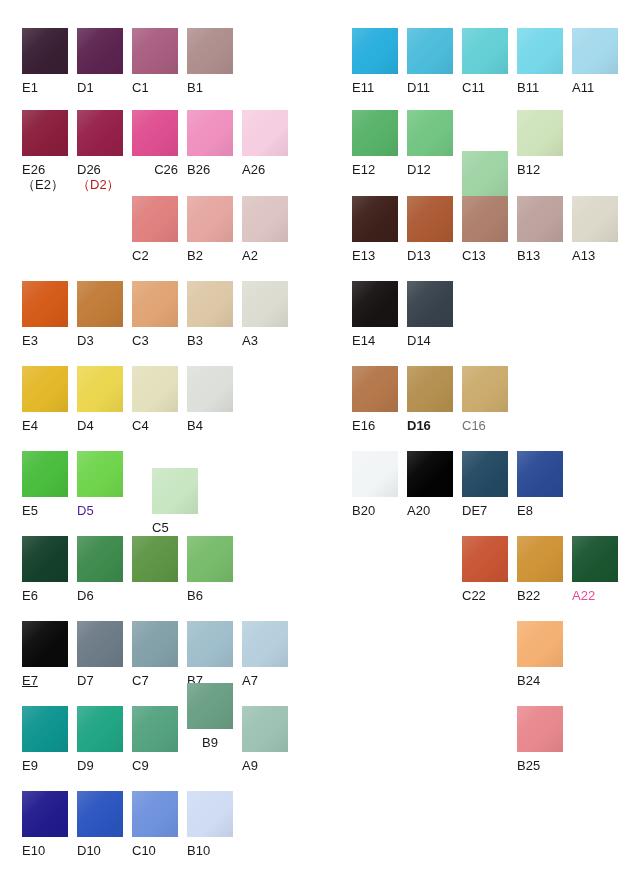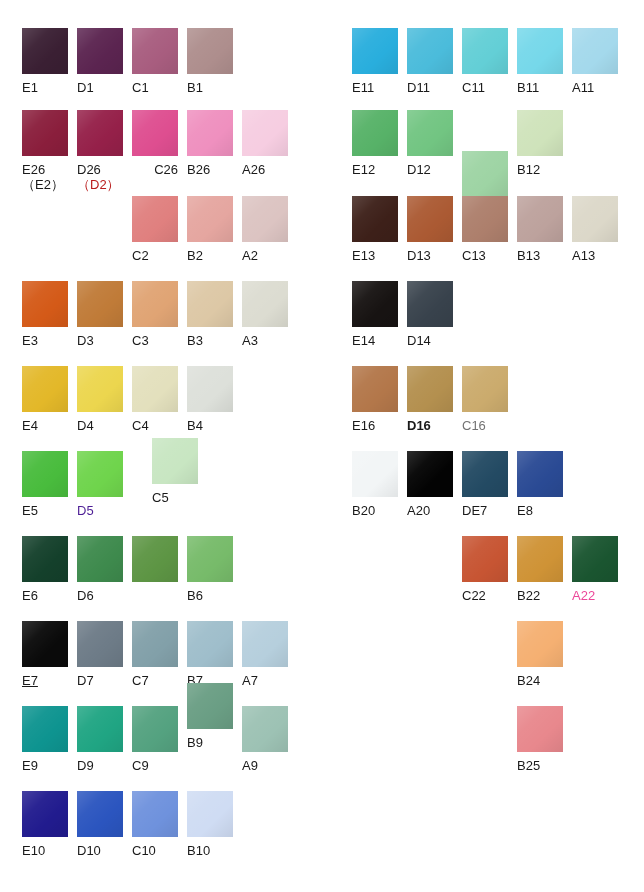--- a/index.html
+++ b/index.html
@@ -154,21 +154,21 @@
         <div class="label" style="color: rgb(26, 26, 26);">B4</div>
       </div>
       <div class="cell" style="left: 22px; top: 451px;">
         <div class="swatch" title="#49bc3d" style="background: rgb(73, 188, 61); width: 46px; height: 46px;"></div>
         <div class="label" style="color: rgb(26, 26, 26);">E5</div>
       </div>
       <div class="cell" style="left: 77px; top: 451px;">
         <div class="swatch" title="#6fd44c" style="background: rgb(111, 212, 76); width: 46px; height: 46px;"></div>
         <div class="label" style="color: #4c1d95;">D5</div>
       </div>
-      <div class="cell" style="left: 132px; top: 438px; padding-left: 20px;">
+      <div class="cell" style="left: 132px; top: 468px; padding-left: 20px;">
         <div class="swatch" title="#c8e6c2" style="background: rgb(200, 230, 194); width: 46px; height: 46px;"></div>
         <div class="label" style="color: rgb(26, 26, 26);">C5</div>
       </div>
       <div class="cell" style="left: 22px; top: 536px;">
         <div class="swatch" title="#14402b" style="background: rgb(20, 64, 43); width: 46px; height: 46px;"></div>
         <div class="label" style="color: rgb(26, 26, 26);">E6</div>
       </div>
       <div class="cell" style="left: 77px; top: 536px;">
         <div class="swatch" title="#3e8a4d" style="background: rgb(62, 138, 77); width: 46px; height: 46px;"></div>
         <div class="label" style="color: rgb(26, 26, 26);">D6</div>
@@ -206,21 +206,21 @@
         <div class="label" style="color: rgb(26, 26, 26);">E9</div>
       </div>
       <div class="cell" style="left: 77px; top: 706px;">
         <div class="swatch" title="#20a583" style="background: rgb(32, 165, 131); width: 46px; height: 46px;"></div>
         <div class="label" style="color: rgb(26, 26, 26);">D9</div>
       </div>
       <div class="cell" style="left: 132px; top: 706px;">
         <div class="swatch" title="#54a280" style="background: rgb(84, 162, 128); width: 46px; height: 46px;"></div>
         <div class="label" style="color: rgb(26, 26, 26);">C9</div>
       </div>
-      <div class="cell" style="left: 187px; top: 683px;">
+      <div class="cell" style="left: 187px; top: 683px; text-align: center;">
         <div class="swatch" title="#6a9e84" style="background: rgb(106, 158, 132); width: 46px; height: 46px;"></div>
         <div class="label" style="color: rgb(26, 26, 26);">B9</div>
       </div>
       <div class="cell" style="left: 242px; top: 706px;">
         <div class="swatch" title="#9dc2b4" style="background: rgb(157, 194, 180); width: 46px; height: 46px;"></div>
         <div class="label" style="color: rgb(26, 26, 26);">A9</div>
       </div>
       <div class="cell" style="left: 22px; top: 791px;">
         <div class="swatch" title="#211b8e" style="background: rgb(33, 27, 142); width: 46px; height: 46px;"></div>
         <div class="label" style="color: rgb(26, 26, 26);">E10</div>

